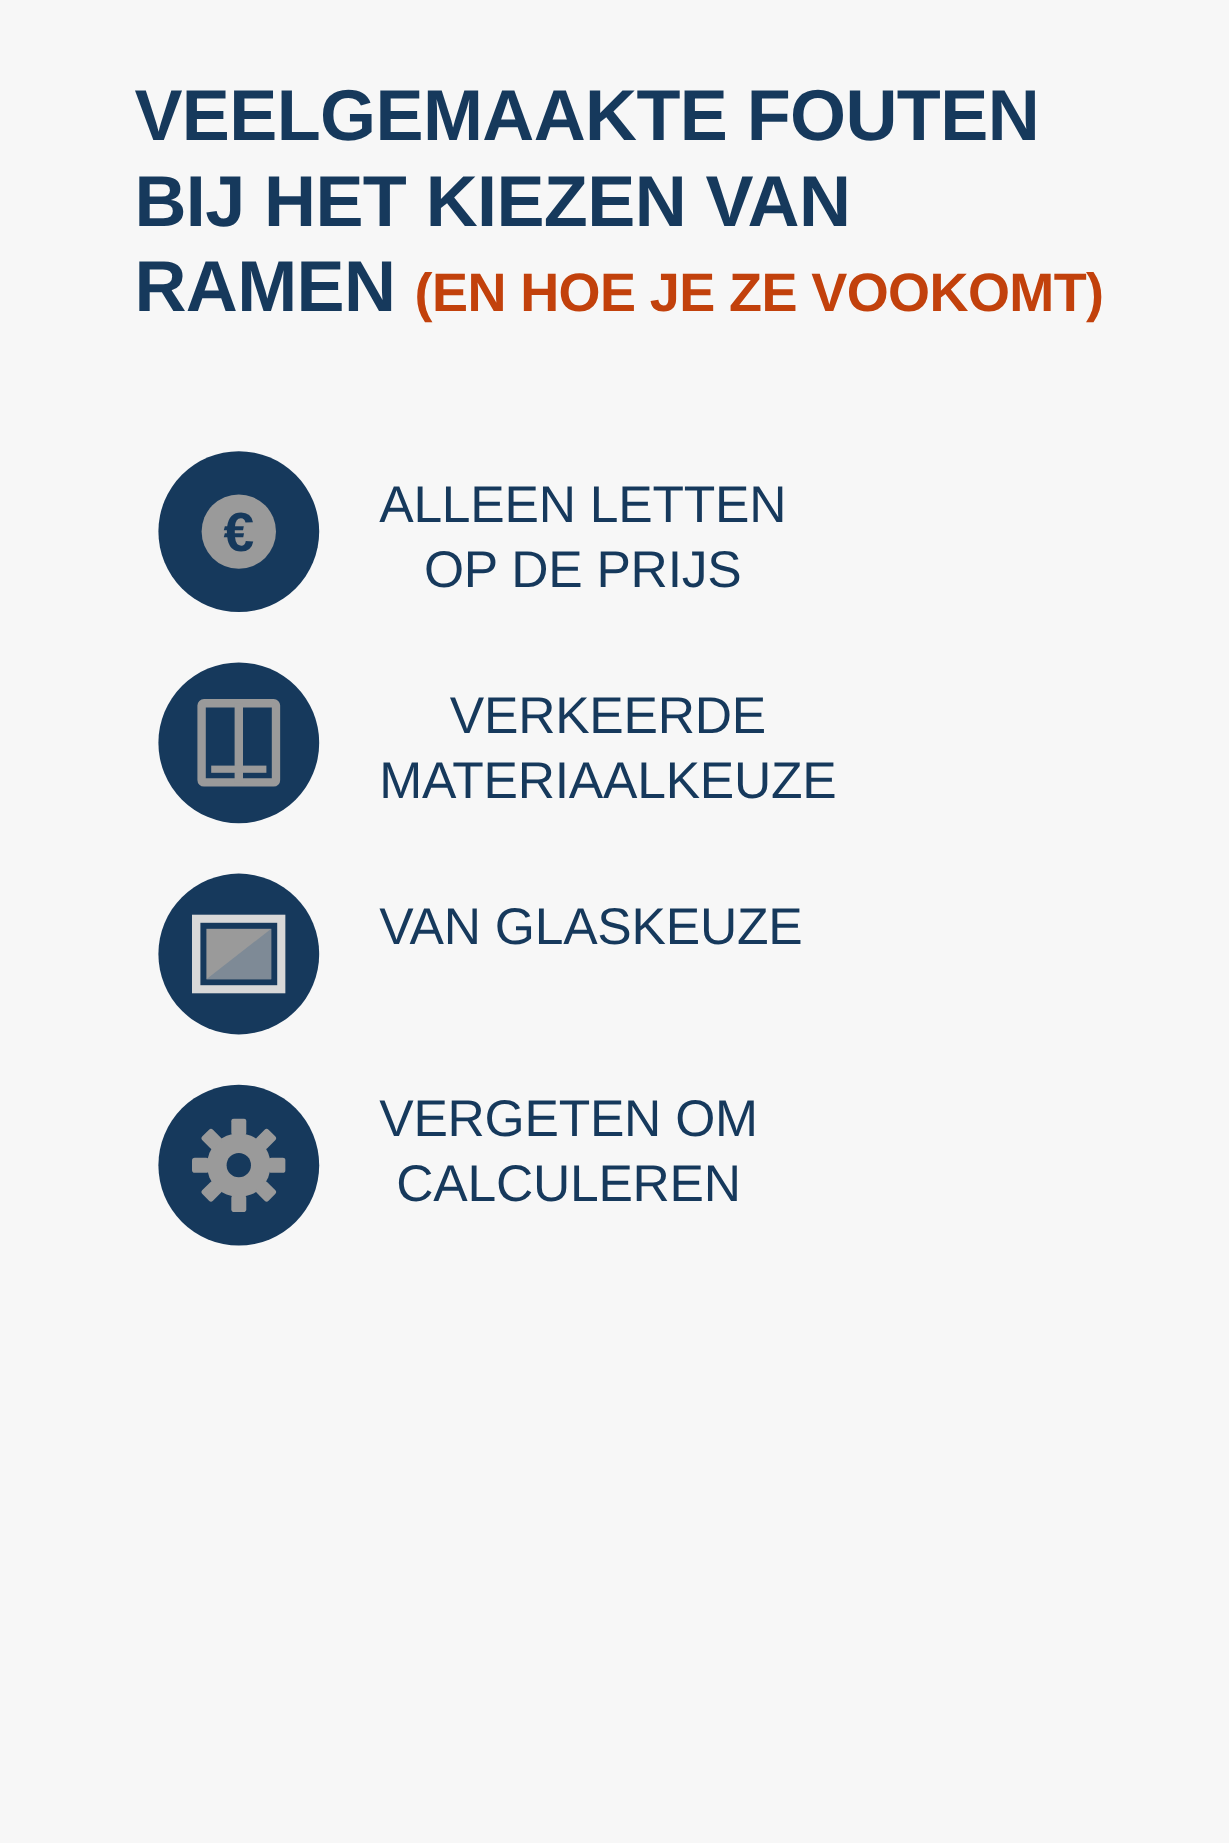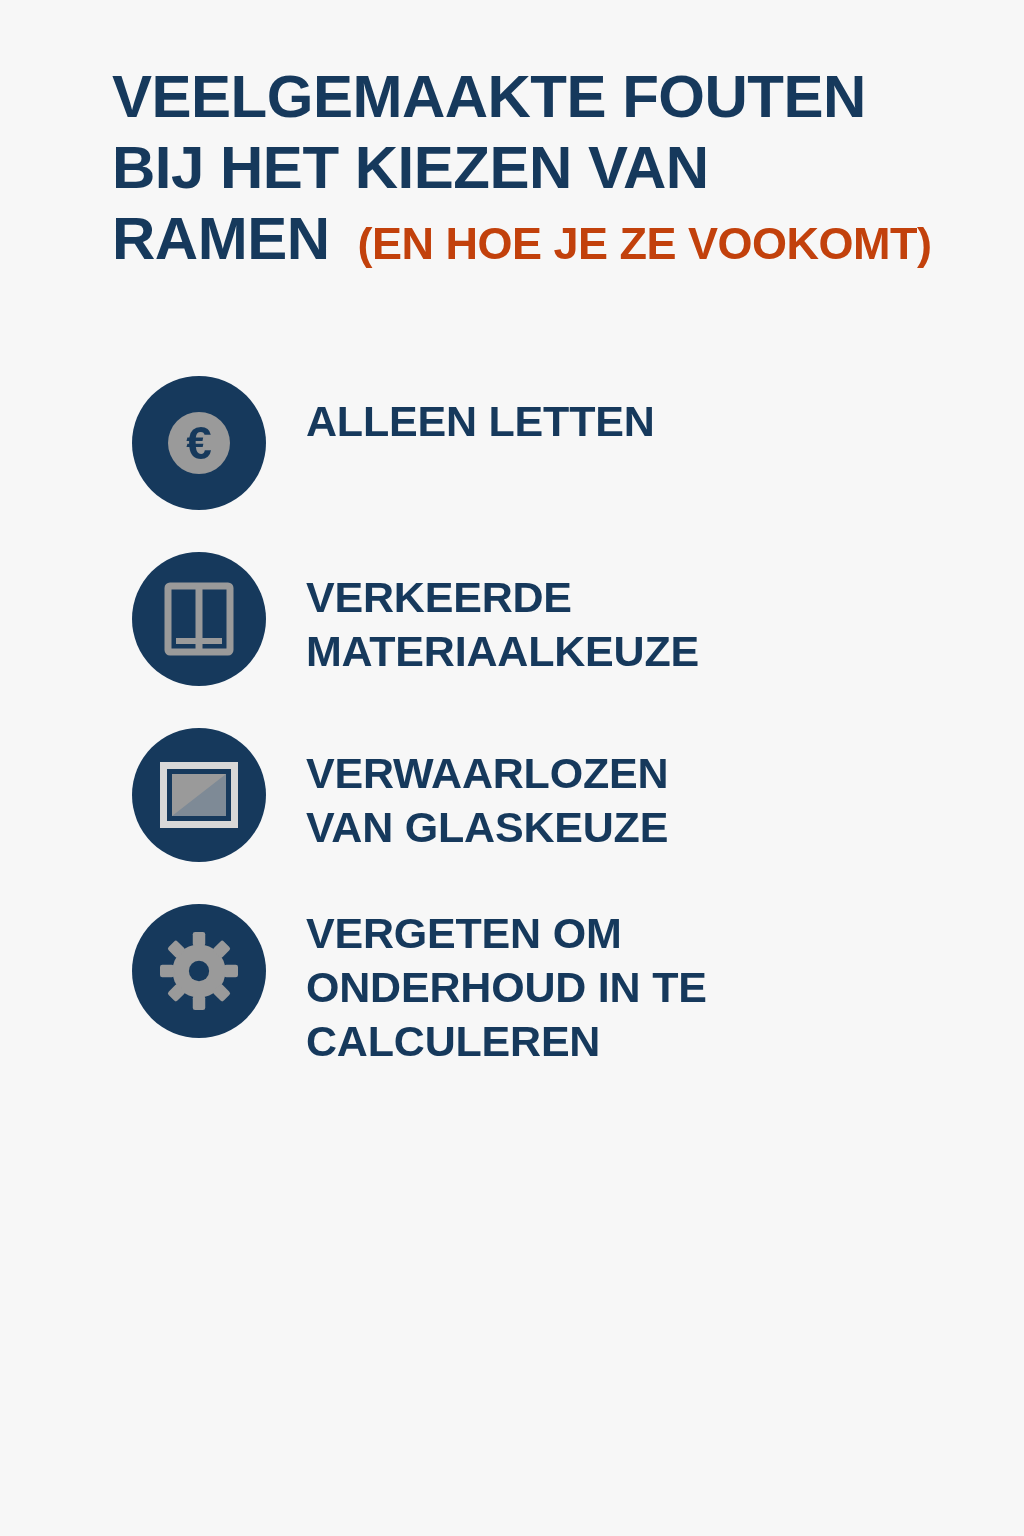--- a/index.html
+++ b/index.html
@@ -33,21 +33,21 @@
     font-weight: bold;
     font-size: 60px;
     line-height: 1.18;
     letter-spacing: -0.5px;
     text-transform: uppercase;
     white-space: nowrap;
   }
   .headline-line.third {
     display: flex;
     align-items: baseline;
-    gap: 28px;
+    gap: 16px;
   }
   .headline-sub {
     font-size: 45px;
     font-weight: bold;
     letter-spacing: -0.5px;
     color: #c2410c;
   }
 
   
   .list {
@@ -70,28 +70,29 @@
     border-radius: 50%;
     background: #16395c;
     display: flex;
     align-items: center;
     justify-content: center;
     margin-top: 4px;
   }
   .icon-circle svg { display: block; }
 
   .item-text {
-    margin-left: 40px;
+    margin-left: 50px;
     color: #16395c;
-    font-weight: bold;
+    font-weight: normal;
     font-size: 43px;
     line-height: 1.26;
     text-transform: uppercase;
     padding-top: 22px;
     letter-spacing: -0.2px;
+    text-align: center;
   }
   .item-text .ln { display: block; white-space: nowrap; }
 
   
   .list-item.lines3 .item-text { padding-top: 6px; }
   .list-item.lines3 { margin-bottom: 26px; }
 </style>
 </head>
 <body>
 
@@ -112,20 +113,21 @@
       <div class="icon-circle">
         <span>
           <svg width="74" height="74" viewBox="0 0 74 74">
             <circle cx="37" cy="37" r="31" fill="#9a9a9a"></circle>
             <text x="37" y="53" text-anchor="middle" font-family="Liberation Sans, sans-serif" font-size="46" font-weight="bold" fill="#16395c">€</text>
           </svg>
         </span>
       </div>
       <div class="item-text">
         <span class="ln">ALLEEN LETTEN</span>
+        <span class="ln">OP DE PRIJS</span>
       </div>
     </div>
 
     <div class="list-item">
       <div class="icon-circle">
         <span>
           <svg width="70" height="74" viewBox="0 0 70 74">
             <rect x="4" y="4" width="62" height="66" rx="2" fill="none" stroke="#9a9a9a" stroke-width="7"></rect>
             <rect x="31.5" y="4" width="7" height="66" fill="#9a9a9a"></rect>
             <rect x="12" y="56" width="46" height="6" fill="#9a9a9a"></rect>
@@ -142,21 +144,20 @@
       <div class="icon-circle">
         <span>
           <svg width="78" height="66" viewBox="0 0 78 66">
             <rect x="3.5" y="3.5" width="71" height="59" fill="none" stroke="#d8d8d8" stroke-width="7"></rect>
             <rect x="12" y="12" width="54" height="42" fill="#9a9a9a"></rect>
             <path d="M12 54 L66 12 L66 54 Z" fill="#7e8a96"></path>
           </svg>
         </span>
       </div>
       <div class="item-text">
-        <span class="ln">VERWAARLOZEN</span>
         <span class="ln">VAN GLASKEUZE</span>
       </div>
     </div>
 
 
     <div class="list-item lines3">
       <div class="icon-circle">
         <span>
           <svg width="78" height="78" viewBox="0 0 100 100">
             <g fill="#9a9a9a">
@@ -169,19 +170,18 @@
               <rect x="71" y="13" width="16" height="18" rx="3" transform="rotate(45 79 22)"></rect>
               <rect x="13" y="69" width="16" height="18" rx="3" transform="rotate(45 21 78)"></rect>
               <rect x="71" y="69" width="16" height="18" rx="3" transform="rotate(-45 79 78)"></rect>
             </g>
             <circle cx="50" cy="50" r="13" fill="#16395c"></circle>
           </svg>
         </span>
       </div>
       <div class="item-text">
         <span class="ln">VERGETEN OM</span>
-        <span class="ln">ONDERHOUD IN TE</span>
         <span class="ln">CALCULEREN</span>
       </div>
     </div>
 
   </div>
 </div>
 
 </body></html>

